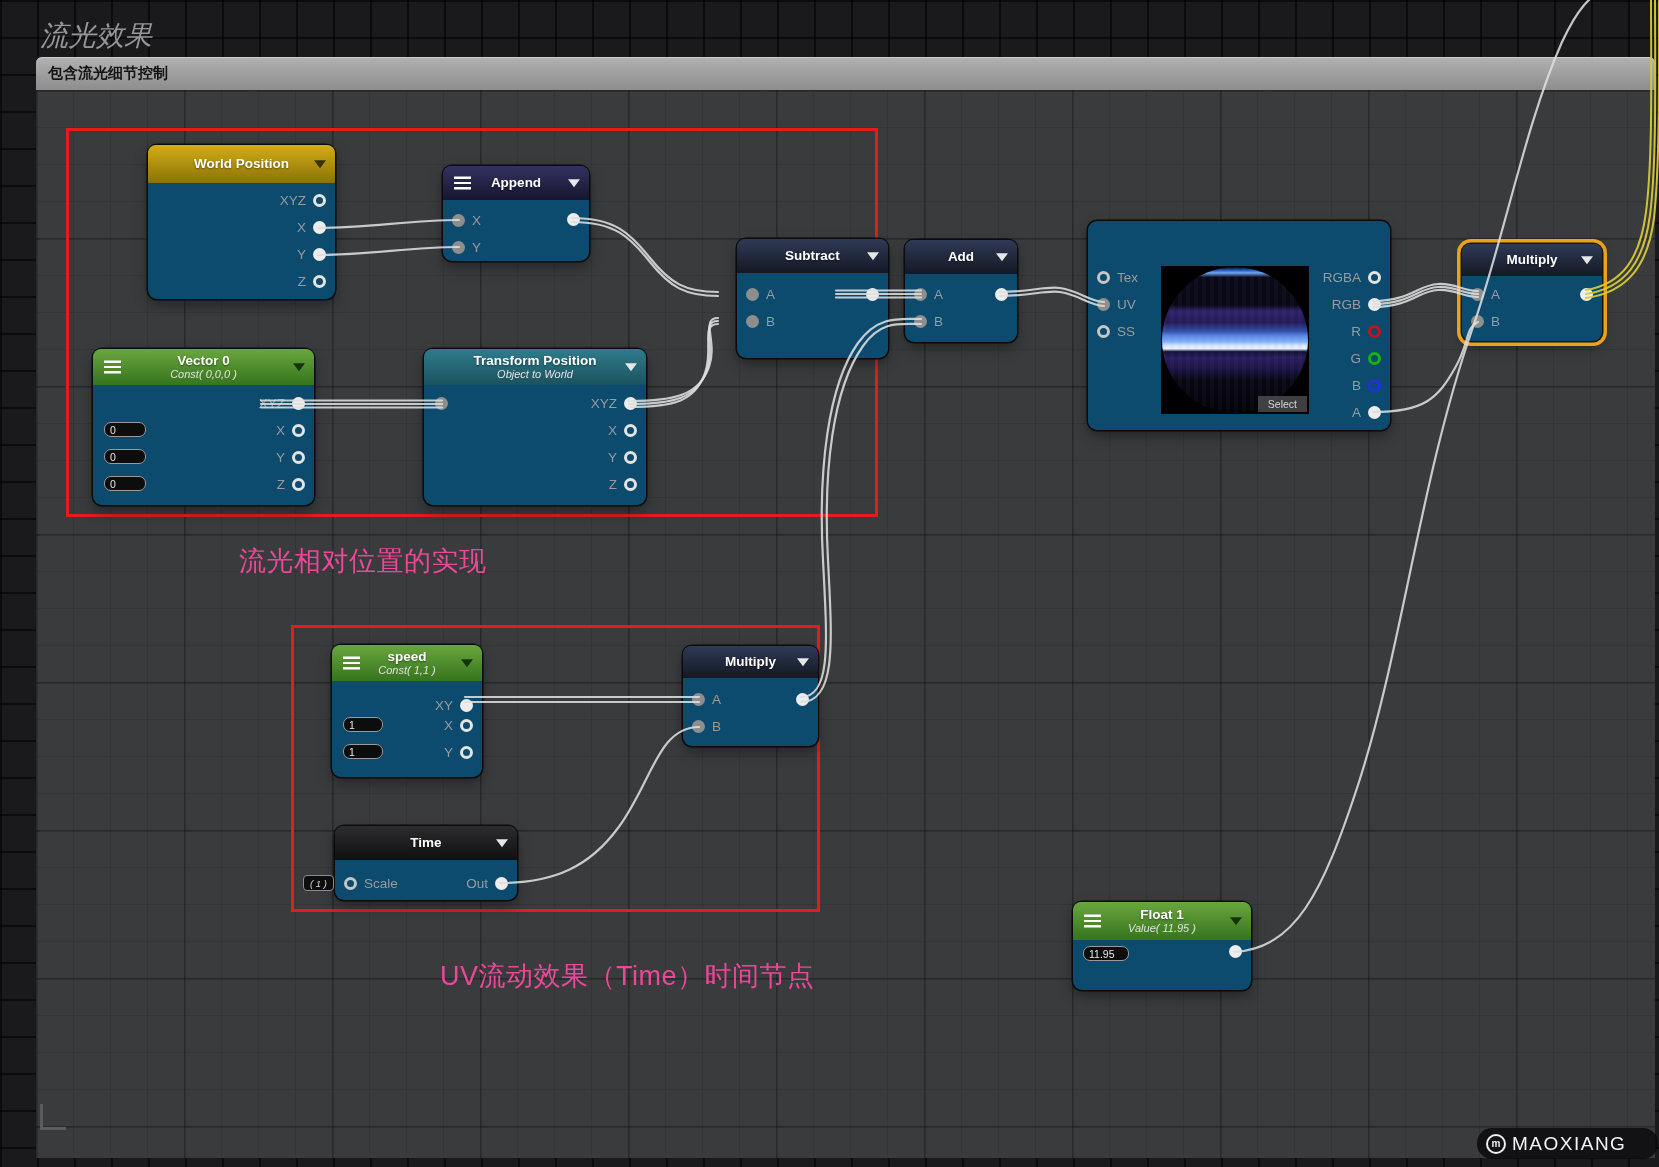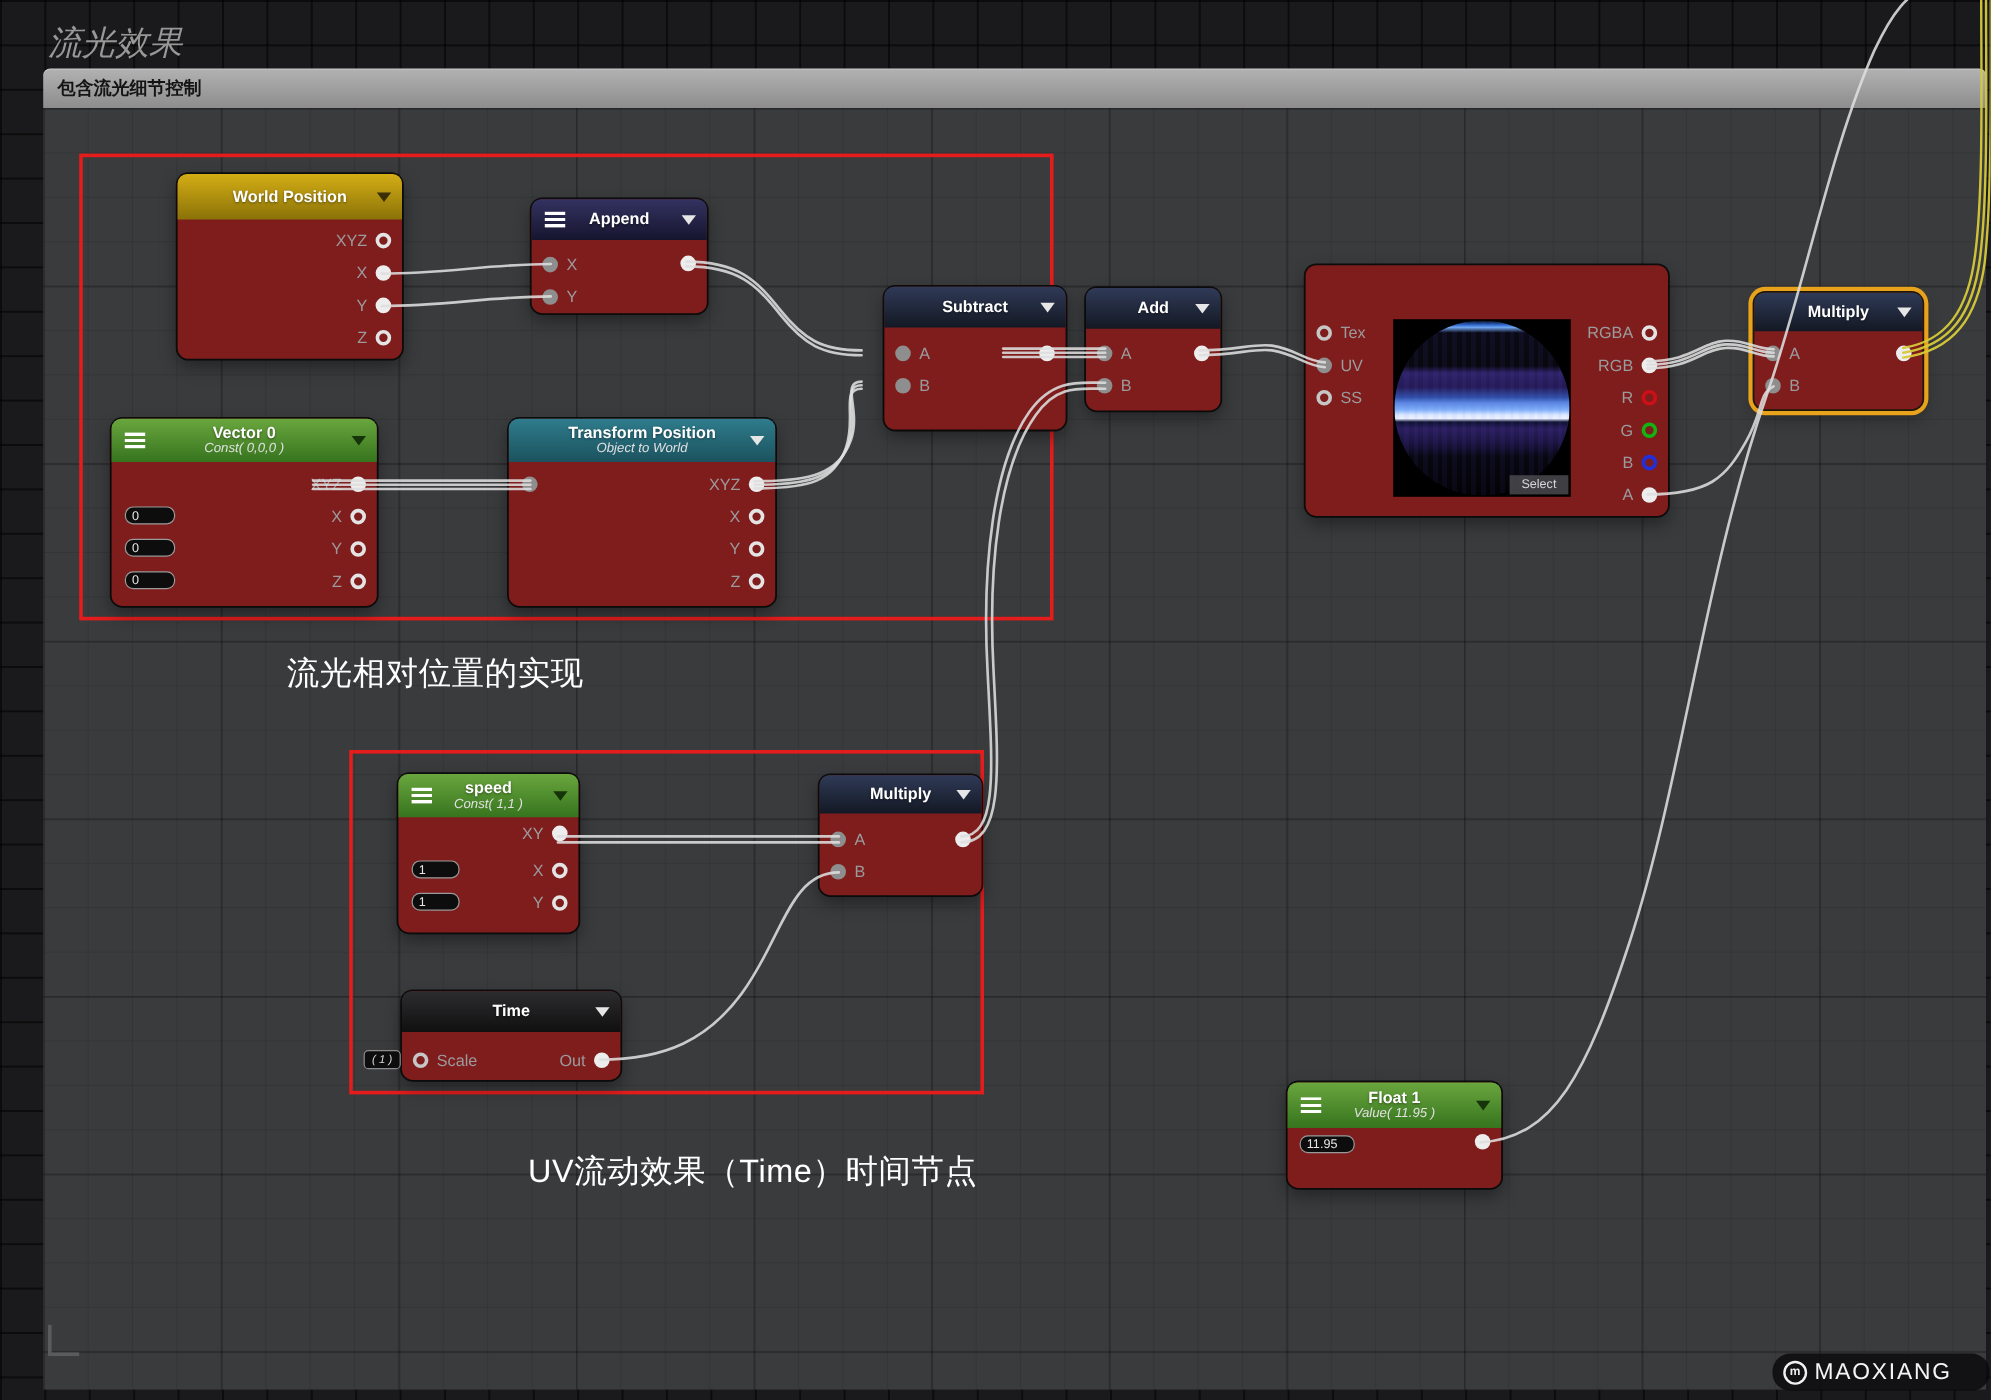--- a/index.html
+++ b/index.html
@@ -31,25 +31,25 @@
     color:#141414; font-weight:bold; font-size:15px;
     box-shadow:inset 0 1px 0 rgba(255,255,255,.35);
   }
   .canvas-title { position:absolute; left:40px; top:17px; z-index:1; font-size:28px; font-style:italic; color:#979797; }
   .resize-l { position:absolute; left:40px; top:1104px; width:26px; height:26px; z-index:1;
     border-left:3px solid #595b5d; border-bottom:3px solid #595b5d; }
 
   .red-rect { position:absolute; border:3px solid #e51c1c; z-index:1; }
   #rr1 { left:66px; top:128px; width:812px; height:389px; }
   #rr2 { left:291px; top:625px; width:529px; height:287px; }
-  .red-label { position:absolute; z-index:1; color:#ffffff; font-size:27px; letter-spacing:.5px; }
+  .red-label { position:absolute; z-index:1; color:#ec4899; font-size:27px; letter-spacing:.5px; }
   #rl1 { left:239px; top:543px; }
   #rl2 { left:440px; top:958px; }
 
-  .n { position:absolute; z-index:2; background:#7f1d1d; border-radius:9px;
+  .n { position:absolute; z-index:2; background:#0c4a6e; border-radius:9px;
        box-shadow:0 0 0 1.5px rgba(8,8,8,.9), 0 6px 14px rgba(0,0,0,.4);padding-left:18px; }
   .n.selected { box-shadow:0 0 0 1.5px rgba(8,8,8,.9), 0 0 0 5px #e8a21c, 0 6px 14px rgba(0,0,0,.4); }
   .h { position:absolute; left:0; right:0; top:0; display:flex; flex-direction:column;
        align-items:center; justify-content:center; border-radius:8px 8px 0 0; }
   .h .t { font-size:13.5px; font-weight:bold; color:#fff; line-height:1.15; text-shadow:0 1px 2px rgba(0,0,0,.45); }
   .h .s { font-size:11px; font-style:italic; color:#e0e0e0; line-height:1.15; }
   .burger { position:absolute; left:11px; top:50%; transform:translateY(-50%); width:17px; height:13px;
     background:linear-gradient(#fff 0 2.5px, transparent 2.5px 5.2px, #fff 5.2px 7.8px,
                transparent 7.8px 10.5px, #fff 10.5px 13px); }
   .arr { position:absolute; right:9px; top:50%; transform:translateY(-46%); width:0; height:0;
@@ -296,21 +296,21 @@
   <span class="pout" style="top:44px"></span>
 </div>
 
 <div class="n" style="left:332px;top:645px;width:150px;height:132px">
   <div class="h" style="height:36px;background:linear-gradient(#6aa63e,#36741e)">
     <span class="burger"></span>
     <span class="t">speed</span>
     <span class="s">Const( 1,1 )</span>
     <span class="arr" style="border-top-color:#163409"></span>
   </div>
-  <div class="row o" style="top:36px">
+  <div class="row o" style="top:47px">
     <span>XY</span>
     <span class="p pf"></span>
     </div>
   <div class="row o" style="top:67px">
     <span>X</span>
     <span class="p ph"></span>
     </div>
   <div class="row o" style="top:94px">
     <span>Y</span>
     <span class="p ph"></span>

